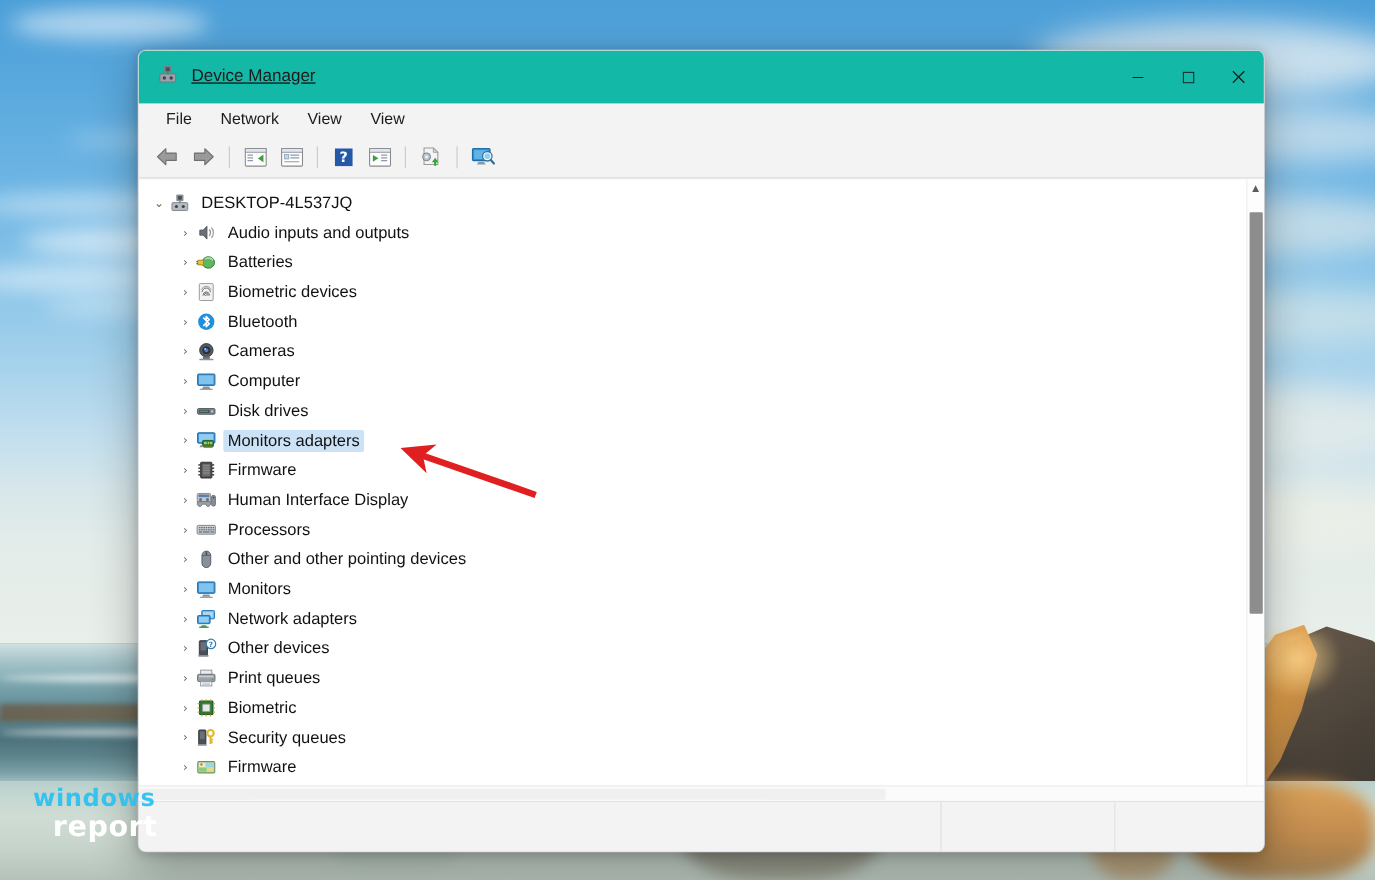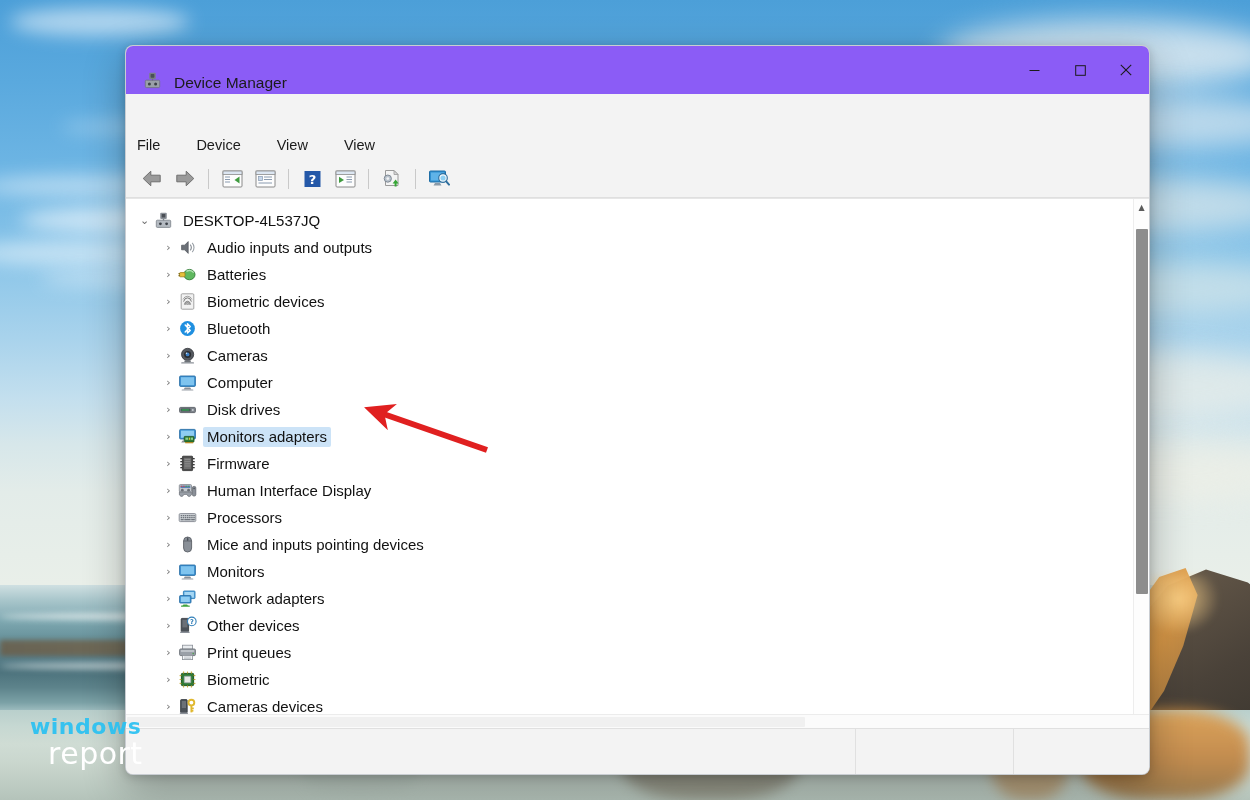--- a/index.html
+++ b/index.html
@@ -110,52 +110,52 @@
   #watermark {
     position:absolute; left:30px; top:716px; z-index:12;
     line-height:1; pointer-events:none; user-select:none;
   }
   #watermark .wm-top {
     font-size:22px; font-weight:600; letter-spacing:.5px;
     color:#29c1f2; opacity:.92;
     font-family:"DejaVu Sans", sans-serif;
   }
   #watermark .wm-bot {
-    font-size:30px; font-weight:400; letter-spacing:.5px;
+    font-size:26px; font-weight:700; letter-spacing:.5px;
     color:#ffffff; margin-top:1px; margin-left:18px;
     font-family:"DejaVu Sans", sans-serif;
   }
 
   
   #window {
     position:absolute; left:125px; top:45px; width:1025px; height:730px;
     background:#f3f3f3; border-radius:8px;
     box-shadow:0 14px 42px rgba(0,0,0,.30), 0 2px 10px rgba(0,0,0,.18);
     overflow:hidden; z-index:10;
     display:flex; flex-direction:column;
     border:1px solid rgba(150,160,170,.45);
   }
 
   
   #titlebar {
-    height:48px; background:#8b5cf6; display:flex; align-items:flex-end;
-    flex:0 0 48px; position:relative;
+    height:48px; background:#14b8a6; display:flex; align-items:center;
+    flex:0 0 48px; position:relative;text-decoration:underline;
   }
   .title-left { display:flex; align-items:center; padding-left:17px; gap:12px; }
   .title-text { font-size:15.5px; color:#1b1b1b; font-family:"Liberation Sans", sans-serif; }
   .win-ctrls { position:absolute; right:0; top:0; height:48px; display:flex; }
   .win-btn {
     width:46px; height:48px; display:flex; align-items:center; justify-content:center;
     color:#1b1b1b;
   }
 
   
   #menubar {
     height:30px; flex:0 0 30px; display:flex; align-items:center;
-    gap:14px; background:#f3f3f3;margin-top:36px;
+    padding-left:14px; gap:4px; background:#f3f3f3;
   }
   .menu-item {
     font-size:14.5px; color:#1b1b1b; padding:3px 11px; border-radius:3px;
     font-family:"Liberation Sans", sans-serif;
   }
 
   
   #toolbar {
     height:38px; flex:0 0 38px; display:flex; align-items:center;
     padding-left:10px; gap:1px; background:#f3f3f3;
@@ -311,21 +311,21 @@
         <svg width="12" height="12" viewBox="0 0 12 12">
           <line x1="0.8" y1="0.8" x2="11.2" y2="11.2" stroke="currentColor" stroke-width="1.1"></line>
           <line x1="11.2" y1="0.8" x2="0.8" y2="11.2" stroke="currentColor" stroke-width="1.1"></line>
         </svg>
       </div>
     </div>
   </div>
 
   <div id="menubar">
     <div class="menu-item">File</div>
-    <div class="menu-item">Device</div>
+    <div class="menu-item">Network</div>
     <div class="menu-item">View</div>
     <div class="menu-item">View</div>
   </div>
 
   <div id="toolbar">
     <div class="tb-btn">
       <svg width="20" height="17" viewBox="0 0 20 17">
         <path d="M8.8 1.2 L1.2 8.5 L8.8 15.8 L8.8 11.8 L18.2 11.8 L18.2 5.2 L8.8 5.2 Z" fill="#9a9a9a" stroke="#6f6f6f" stroke-width="1" stroke-linejoin="round"></path>
       </svg>
     </div>
@@ -602,21 +602,21 @@
         <div class="node child">
           <span class="chev">›</span>
        <span class="ico">
             <svg width="19" height="19" viewBox="0 0 19 19">
               <rect x="5.6" y="2" width="8" height="15" rx="4" fill="#8a9098" stroke="#5b6067" stroke-width=".9"></rect>
         <path d="M5.6 6 L13.6 6" stroke="#5b6067" stroke-width=".8"></path>
         <line x1="9.6" y1="2" x2="9.6" y2="6" stroke="#5b6067" stroke-width=".8"></line>
         <rect x="8.9" y="3" width="1.5" height="2.6" rx=".7" fill="#4b5158"></rect>
             </svg>
           </span>
-       <span class="lbl">Mice and inputs pointing devices</span>
+       <span class="lbl">Other and other pointing devices</span>
         </div>
         <div class="node child">
           <span class="chev">›</span>
        <span class="ico">
             <svg width="19" height="19" viewBox="0 0 19 19">
               <rect x="1.6" y="3" width="15.8" height="10.4" rx="1" fill="#3a8fd0" stroke="#2a6fa6" stroke-width=".9"></rect>
         <rect x="2.9" y="4.2" width="13.2" height="8" fill="#7fc4ef"></rect>
         <path d="M6.8 14.4 L12.2 14.4 L13.4 16.6 L5.6 16.6 Z" fill="#8a9098"></path>
         <rect x="3.6" y="16.4" width="11.8" height="1.2" rx=".5" fill="#9aa0a8"></rect>
             </svg>
@@ -695,21 +695,21 @@
             <svg width="19" height="19" viewBox="0 0 19 19">
               <rect x="2.6" y="2.6" width="6.6" height="13.2" rx=".8" fill="#4b5158" stroke="#2f343a" stroke-width=".8"></rect>
         <rect x="3.8" y="4" width="4.2" height="7" fill="#6b7077"></rect>
         <rect x="1.8" y="15.4" width="8.2" height="1.5" rx=".6" fill="#8a9098"></rect>
         <circle cx="13.4" cy="5.6" r="2.9" fill="none" stroke="#e0b830" stroke-width="1.9"></circle>
         <line x1="13.4" y1="8" x2="13.4" y2="15.4" stroke="#e0b830" stroke-width="1.9"></line>
         <line x1="13.4" y1="11.4" x2="15.8" y2="11.4" stroke="#e0b830" stroke-width="1.7"></line>
         <line x1="13.4" y1="13.8" x2="15.4" y2="13.8" stroke="#e0b830" stroke-width="1.7"></line>
             </svg>
           </span>
-       <span class="lbl">Cameras devices</span>
+       <span class="lbl">Security queues</span>
         </div>
         <div class="node child">
           <span class="chev">›</span>
        <span class="ico">
             <svg width="19" height="19" viewBox="0 0 19 19">
               <rect x="1.8" y="4.4" width="15.4" height="10.2" rx="1" fill="#bfe0a8" stroke="#6e8f5c" stroke-width="1"></rect>
         <rect x="3" y="5.5" width="5.6" height="3.8" fill="#e8eec0"></rect>
         <rect x="9.2" y="5.5" width="6.8" height="3.8" fill="#9fd3e8"></rect>
         <rect x="3" y="9.9" width="6.8" height="3.6" fill="#8fc97c"></rect>
         <rect x="10.4" y="9.9" width="5.6" height="3.6" fill="#e4d98c"></rect>

